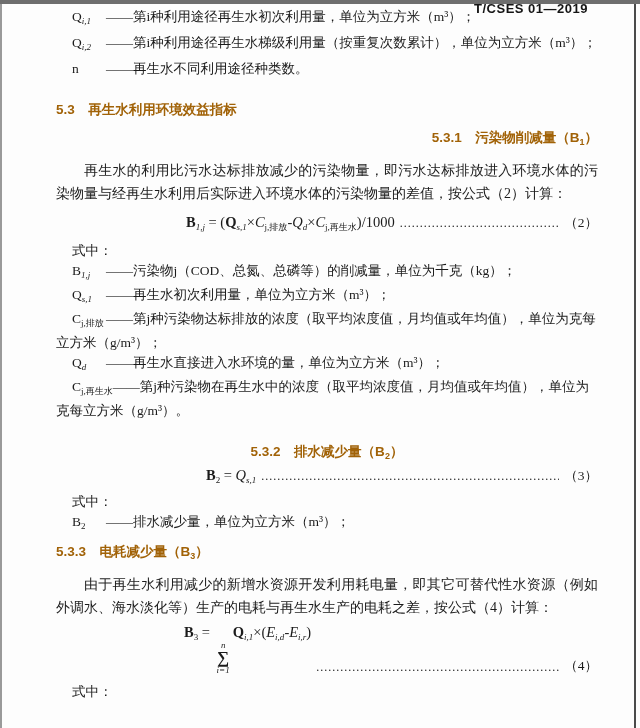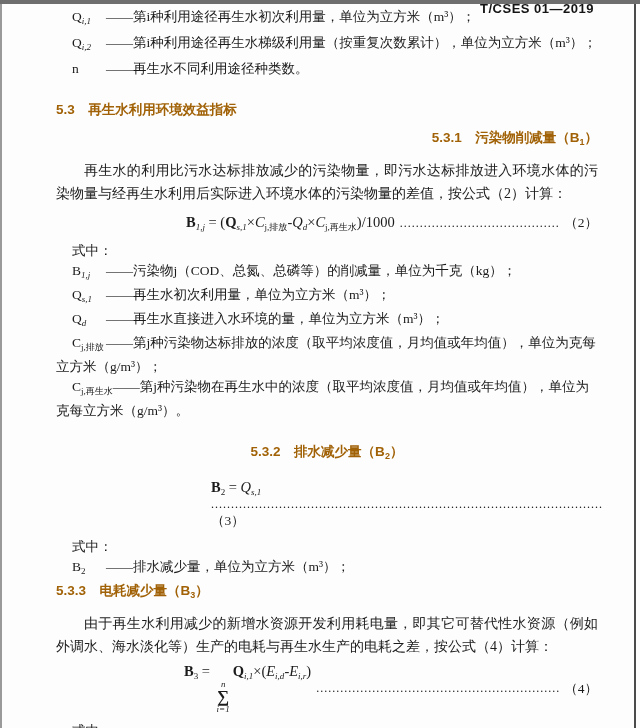--- a/index.html
+++ b/index.html
@@ -1,42 +1,42 @@
 <!DOCTYPE html>
 <html><head>
 <meta charset="utf-8">
 <style>
   html,body{margin:0;padding:0;}
   body{width:640px;height:728px;background:#e9e9e9;font-family:"Liberation Serif","DejaVu Serif",serif;}
   .page{position:relative;width:640px;height:728px;background:#fdfdfd;overflow:hidden;
         border-top:4px solid #6e6e6e;box-sizing:border-box;color:#1b1b1b;}
   .edge-left{position:absolute;left:0;top:0;bottom:0;width:2px;background:#9a9a9a;}
   .edge-right{position:absolute;right:4px;top:0;bottom:0;width:2px;background:#4a4a4a;}
-  .doc-code{position:absolute;top:-3px;right:46px;
+  .doc-code{position:absolute;top:-3px;right:52px;
             font-family:"Liberation Sans","DejaVu Sans",sans-serif;
             font-weight:bold;font-size:13px;letter-spacing:.5px;color:#141414;}
   .content{position:absolute;top:2px;left:56px;right:42px;}
 
   .def{font-size:13.5px;line-height:20px;text-indent:16px;}
   .defs-top .def{line-height:22px;}
   .def-sym{display:inline-block;min-width:34px;text-indent:0;}
   .where{font-size:13.5px;line-height:20px;text-indent:16px;margin-top:7px;}
 
   .h{font-family:"Liberation Sans","DejaVu Sans",sans-serif;font-weight:bold;
      font-size:13.5px;line-height:18px;color:#a16207;}
   .h53{margin-top:21px;}
   .h531{margin-top:10px;text-align:right;}
   .h532{margin-top:22px;text-align:center;}
-  .h533{margin-top:1px;}
+  .h533{margin-top:7px;}
 
   .para{font-size:14px;line-height:23px;text-indent:2em;margin-top:8px;text-align:justify;}
 
   .formula{display:flex;align-items:baseline;margin-top:9px;padding-left:130px;}
-  .f3{padding-left:150px;margin-top:14px;flex-direction:column;}
-  .f4{margin-top:5px;padding-left:128px;min-height:40px;align-items:center;}
+  .f3{padding-left:150px;margin-top:2px;}
+  .f4{margin-top:5px;padding-left:128px;min-height:40px;align-items:flex-end;}
   .f-body{white-space:nowrap;font-size:14.5px;}
   .f-leader{flex:1;overflow:hidden;white-space:nowrap;font-size:12px;letter-spacing:1px;
             margin:0 5px;color:#1b1b1b;}
   .f-num{font-size:13.5px;white-space:nowrap;}
 
   .seg{white-space:pre;}
   .seg.sub{font-size:9px;vertical-align:-3px;letter-spacing:0;}
   .seg.it{font-style:italic;}
   .seg.bold{font-weight:bold;}
   .seg.sub.it{font-style:italic;}
@@ -83,24 +83,24 @@
     <div class="where">式中：</div>
 
     <div class="defs">
       <div class="def">
         <span class="def-sym"><span class="seg">B</span><span class="seg sub it">1,j</span></span><span>——污染物j（COD、总氮、总磷等）的削减量，单位为千克（kg）；</span>
       </div>
       <div class="def">
         <span class="def-sym"><span class="seg">Q</span><span class="seg sub it">s,1</span></span><span>——再生水初次利用量，单位为立方米（m³）；</span>
       </div>
       <div class="def">
-        <span class="def-sym"><span class="seg">Q</span><span class="seg sub it">d</span></span><span>——再生水直接进入水环境的量，单位为立方米（m³）；</span>
+        <span class="def-sym"><span class="seg">C</span><span class="seg sub">j,排放</span></span><span>——第j种污染物达标排放的浓度（取平均浓度值，月均值或年均值），单位为克每立方米（g/m³）；</span>
       </div>
       <div class="def">
-        <span class="def-sym"><span class="seg">C</span><span class="seg sub">j,排放</span></span><span>——第j种污染物达标排放的浓度（取平均浓度值，月均值或年均值），单位为克每立方米（g/m³）；</span>
+        <span class="def-sym"><span class="seg">Q</span><span class="seg sub it">d</span></span><span>——再生水直接进入水环境的量，单位为立方米（m³）；</span>
       </div>
       <div class="def">
         <span class="def-sym"><span class="seg">C</span><span class="seg sub">j,再生水</span></span><span>——第j种污染物在再生水中的浓度（取平均浓度值，月均值或年均值），单位为克每立方米（g/m³）。</span>
       </div>
     </div>
 
     <div class="h h532"><span class="seg">5.3.2　排水减少量（B</span><span class="seg sub">2</span><span class="seg">）</span></div>
 
     <div class="formula f3">
       <span class="f-body"><span class="seg bold">B</span><span class="seg sub">2</span><span class="seg"> = </span><span class="seg it">Q</span><span class="seg sub it">s,1</span></span>

